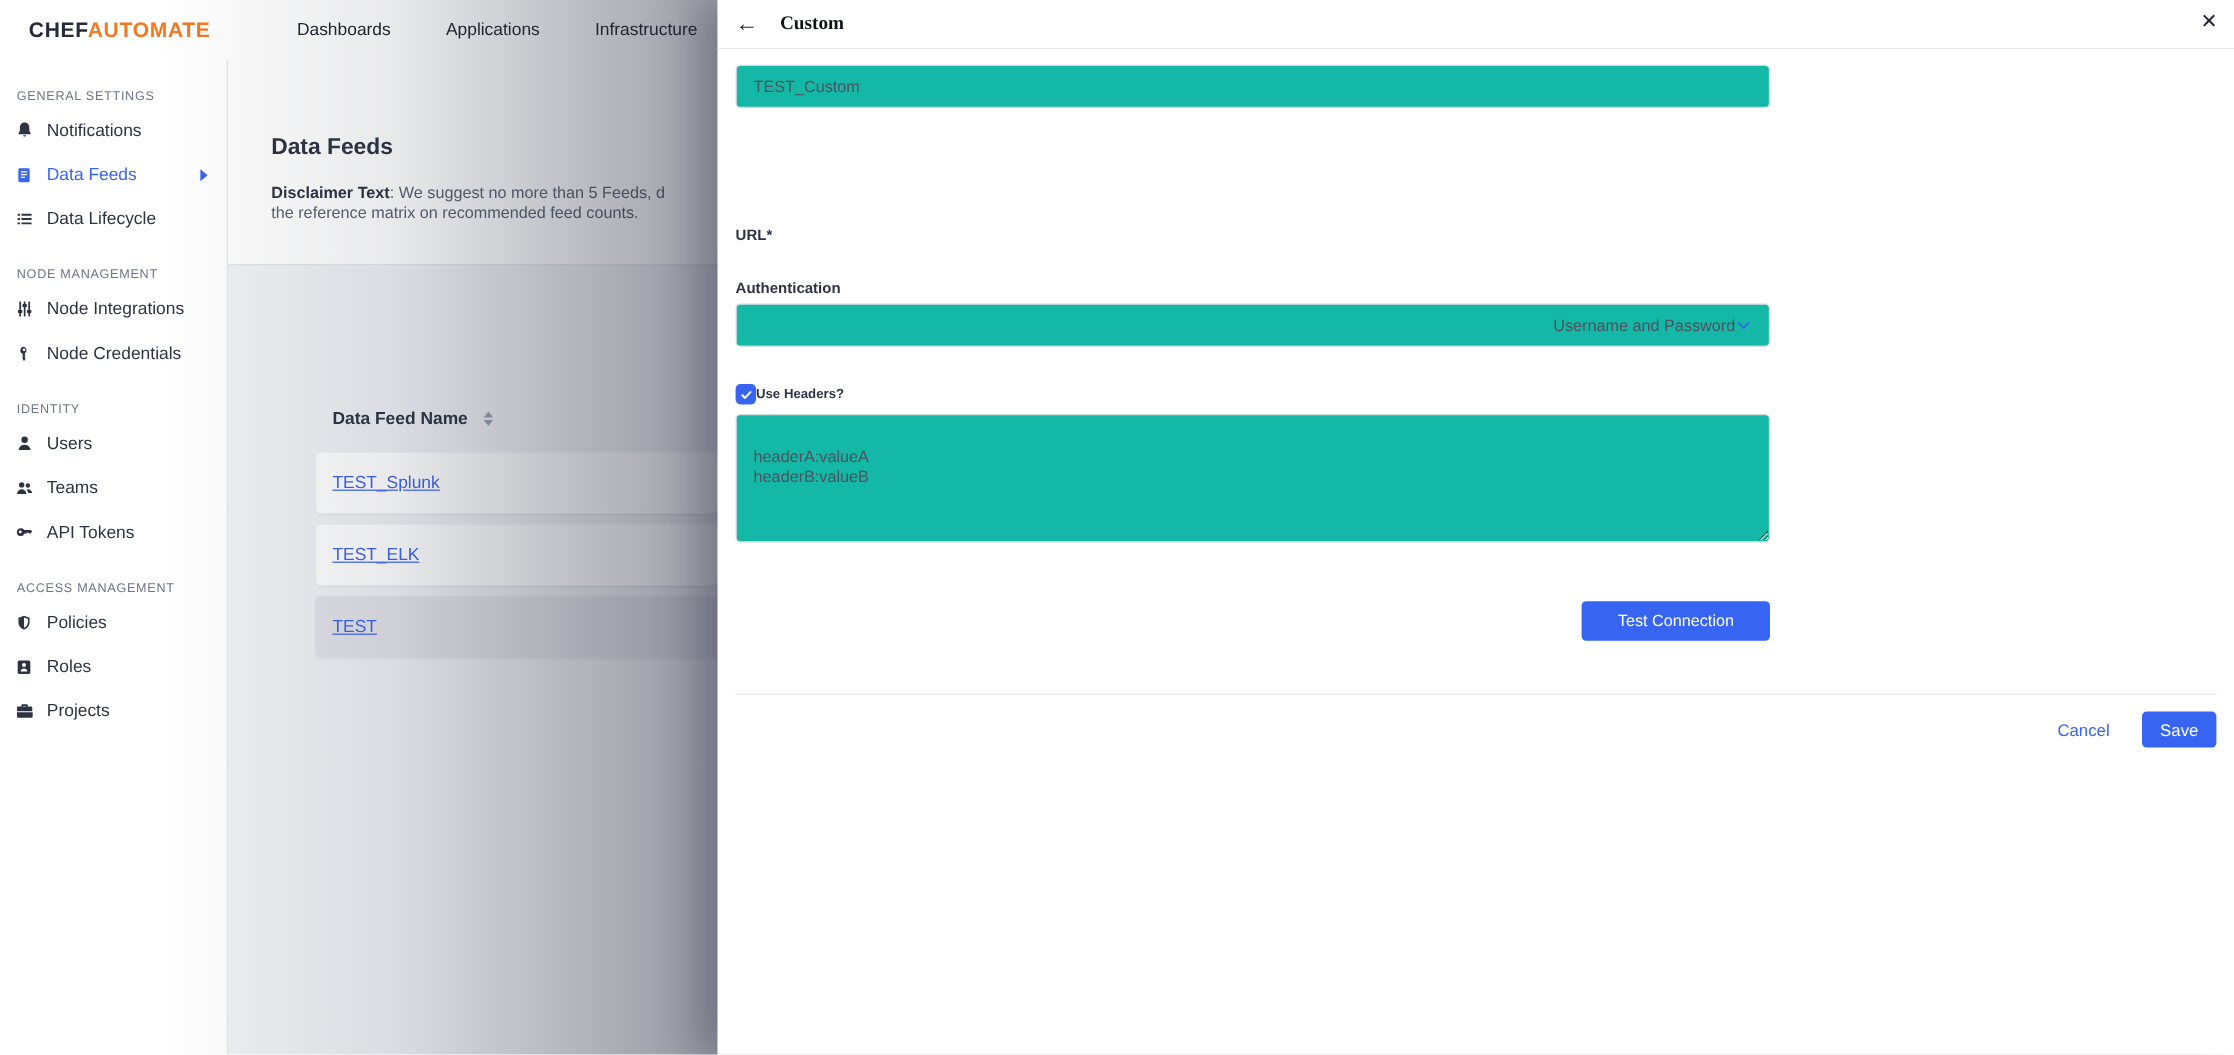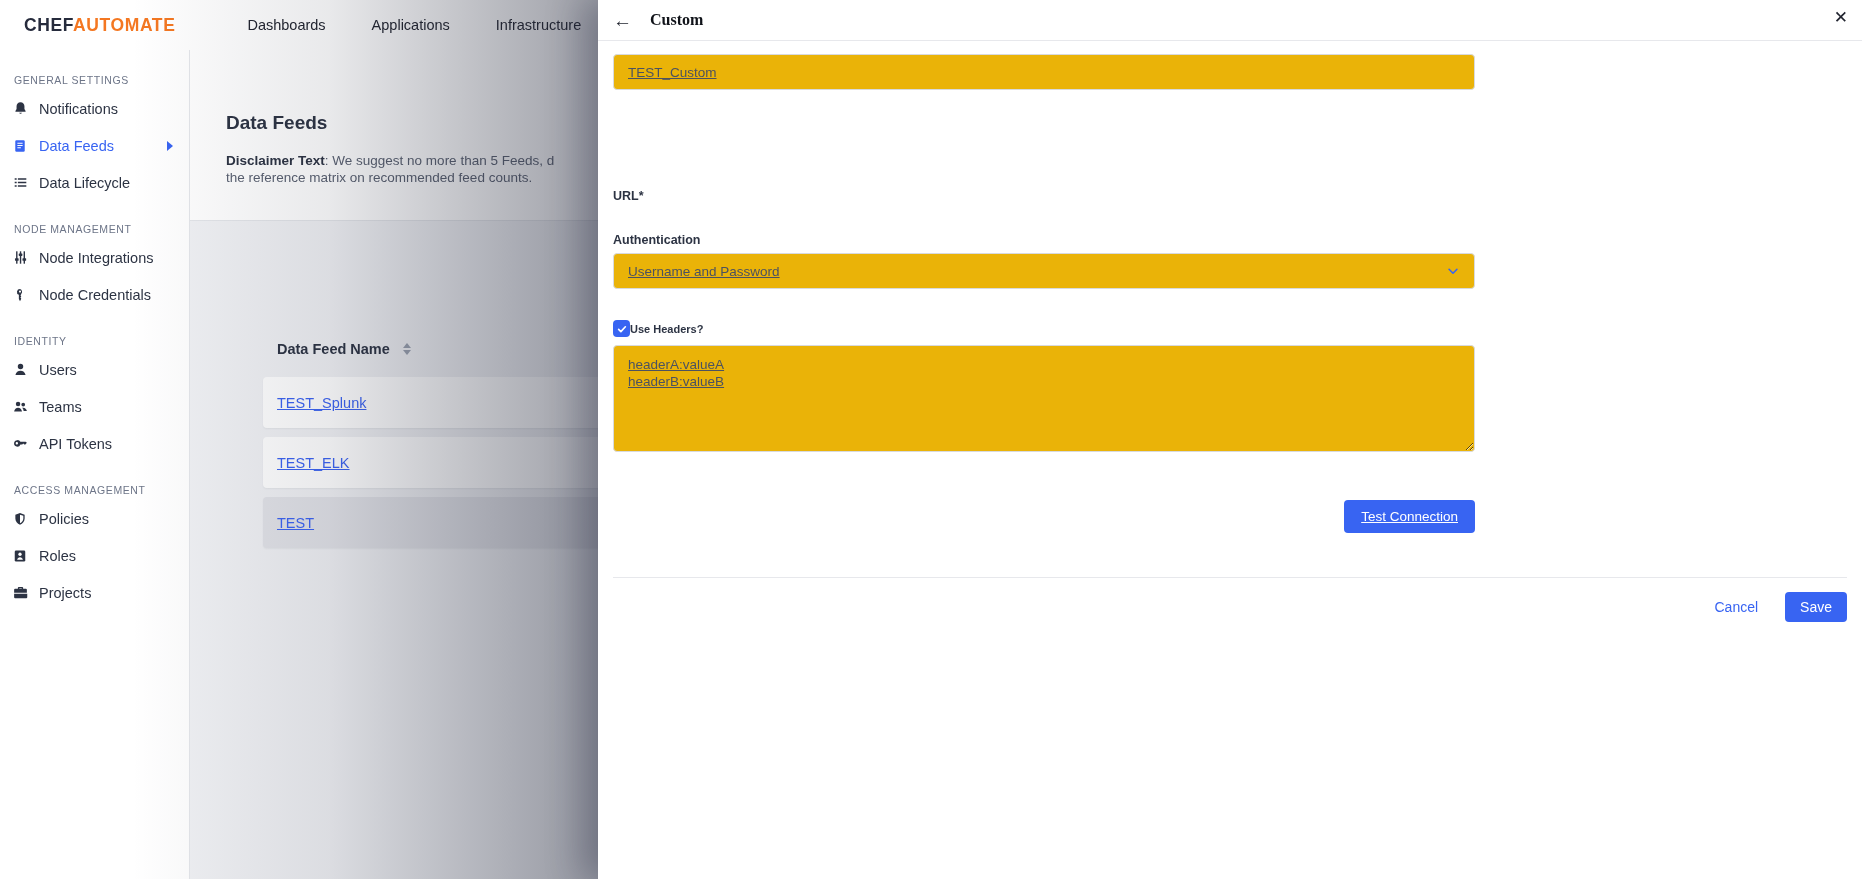--- a/index.html
+++ b/index.html
@@ -93,50 +93,49 @@
     display: flex; align-items: center; padding: 0 19px 0 15px; position: relative;
   }
   .back-btn { font-size: 19px; color: #21242f; cursor: pointer; line-height: 1; width: 22px; }
   .panel-title { font-size: 16px; font-weight: 700; color: #101319; margin-left: 15px; font-family: Liberation Serif, serif; }
   .close-btn { position: absolute; right: 14px; top: 9px; font-size: 17px; color: #21242f; cursor: pointer; line-height: 1; }
 
   .panel-body { padding: 0 15px; width: 892px; }
   .f-label { font-size: 12.5px; font-weight: 700; color: #2c3343; }
   .f-input, .f-select, .f-textarea {
     width: 862px; height: 36px; border: 1px solid #d8dade; border-radius: 4px;
-    padding: 0 14px; font-size: 13.5px; color: #4c5260; background: #eab308; outline: none;
+    padding: 0 14px; font-size: 13.5px; color: #4c5260; background: #14b8a6; outline: none;
     font-family: "Liberation Sans", sans-serif;
-    text-decoration: underline;
   }
   .lbl-name { margin-top: 49px; }
   .in-name { margin-top: 13px; }
   .lbl-url { margin-top: 99px; }
   .in-url { margin-top: 12px; }
   .lbl-auth { margin-top: 30px; }
   .f-select {
-    margin-top: 6px; display: flex; align-items: center; justify-content: space-between;
+    margin-top: 6px; display: flex; align-items: center; justify-content: flex-end;
     cursor: pointer;
   }
   .two-col { display: flex; gap: 20px; margin-top: 46px; }
   .col { width: 421px; }
   .col .f-input { width: 421px; margin-top: 12px; }
   .in-password { font-weight: 700; letter-spacing: 1.5px; }
   .chk-row { display: flex; align-items: center; margin-top: 31px; cursor: pointer; }
   .checkbox {
     width: 17px; height: 17px; border-radius: 4px; background: #3864f2;
     display: inline-flex; align-items: center; justify-content: center; cursor: pointer;
   }
   .chk-label { font-size: 11px; font-weight: 600; color: #2c3343; }
-  .f-textarea { margin-top: 8px; height: 107px; padding: 10px 14px; line-height: 17px; resize: both; }
+  .f-textarea { margin-top: 8px; height: 107px; padding: 26px 14px; line-height: 17px; resize: both; }
   .btn-row { margin-top: 44px; display: flex; justify-content: flex-end; width: 862px; }
   .btn {
     background: #3864f2; color: #fff; border: none; border-radius: 4px;
     font-size: 13.5px; cursor: pointer; font-family: "Liberation Sans", sans-serif;
   }
-  .btn-test { height: 33px; padding: 0 17px; text-decoration: underline; }
+  .btn-test { height: 33px; padding: 0 30px; }
   .panel-divider { margin: 44px 15px 0 15px; border: none; border-top: 1px solid #e7e8ec; }
   .panel-footer {
     display: flex; align-items: center; justify-content: flex-end;
     padding: 14px 15px 0 0; gap: 27px;
   }
   .cancel-link { color: #3864f2; font-size: 14px; cursor: pointer; }
   .btn-save { height: 30px; padding: 0 15px; font-size: 14px; }
 </style>
 </head>
 <body>

